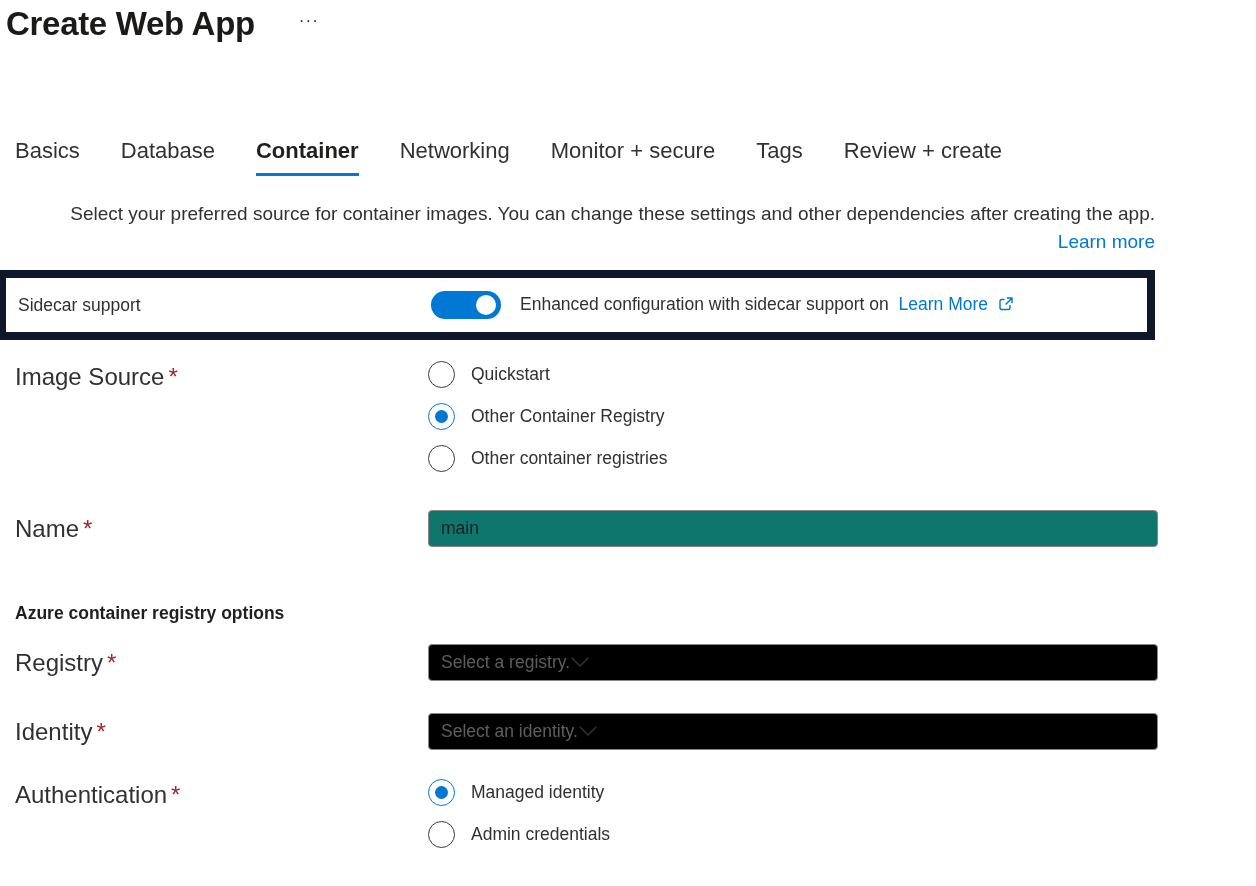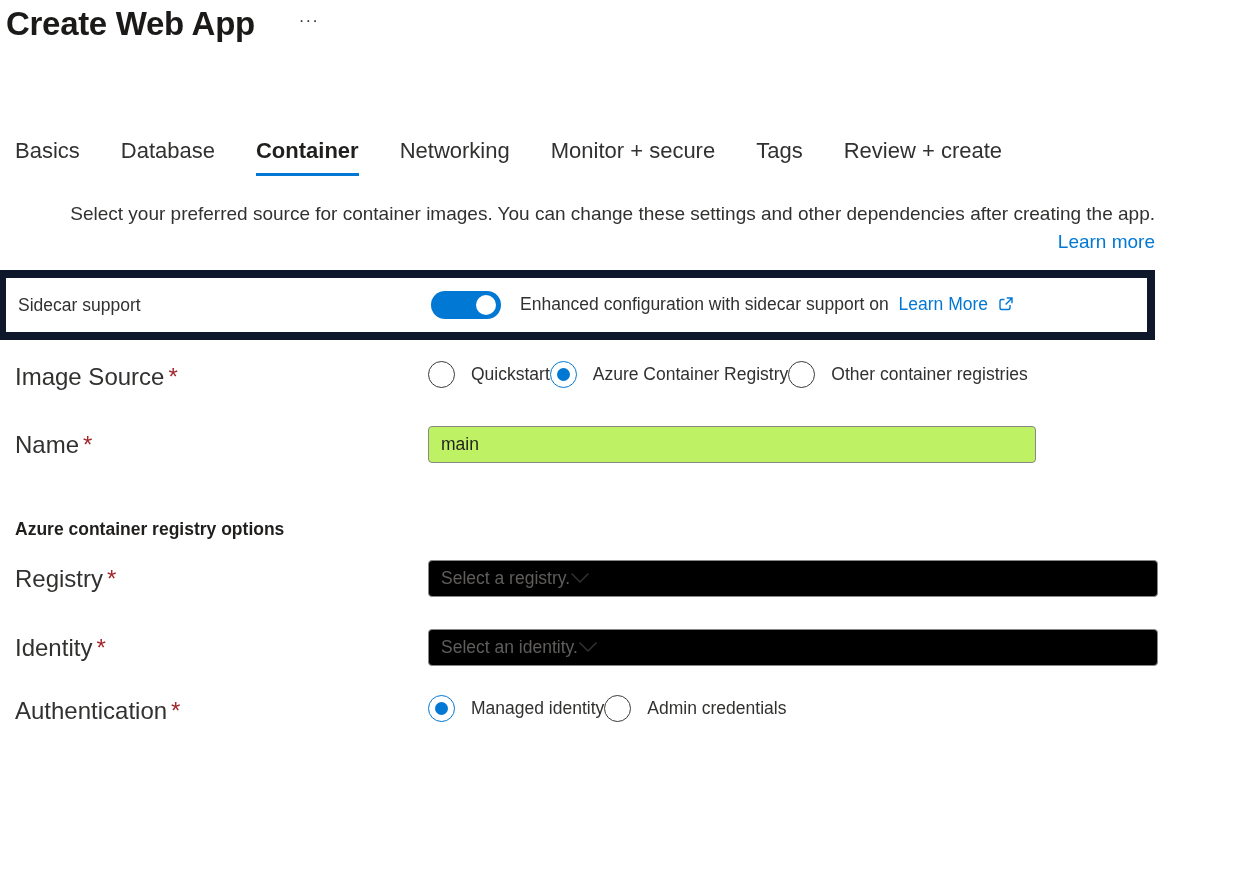--- a/index.html
+++ b/index.html
@@ -63,38 +63,38 @@
   .ext-icon { display: inline-block; vertical-align: -2px; margin-left: 5px; }
 
   
   .form-row { display: flex; align-items: center; }
   .form-row.top-align { align-items: flex-start; }
   .form-label {
     width: 413px; font-size: 24px; color: #323130; flex: none;
   }
   .required { color: #a4262c; margin-left: 4px; }
 
-  .radio-group { display: flex; flex-direction: row; }
+  .radio-group { display: flex; flex-direction: column; }
   .radio-item { display: flex; align-items: center; height: 42px; cursor: pointer; }
   .radio-circle {
     width: 27px; height: 27px; border-radius: 50%;
     border: 1.5px solid #3b3a39; background: #fff; flex: none;
     display: flex; align-items: center; justify-content: center;
   }
   .radio-item.selected .radio-circle { border-color: #0078d4; }
   .radio-dot { width: 13px; height: 13px; border-radius: 50%; background: transparent; }
   .radio-item.selected .radio-dot { background: #0078d4; }
   .radio-label { margin-left: 16px; font-size: 17.5px; color: #323130; }
 
   .text-input {
-    width: 608px; height: 37px;
+    width: 730px; height: 37px;
     border: 1px solid #8a8886; border-radius: 4px;
     font-size: 17.5px; color: #201f1e; padding: 0 12px;
     font-family: "Liberation Sans", "DejaVu Sans", sans-serif;
-    outline: none; background: #bef264;
+    outline: none; background: #0f766e;
   }
 
   .dropdown {
     width: 730px; height: 37px;
     border: 1px solid #8a8886; border-radius: 4px;
     display: flex; align-items: center; justify-content: flex-start;
     padding: 0 14px 0 12px; cursor: pointer; background: #000000;
   }
   .dropdown .placeholder { font-size: 17.5px; color: #605e5c; }
   .chevron { flex: none; }
@@ -161,21 +161,21 @@
       <div class="radio-item">
         <span class="radio-circle">
             <span class="radio-dot"></span>
           </span>
         <span class="radio-label">Quickstart</span>
       </div>
       <div class="radio-item selected">
         <span class="radio-circle">
             <span class="radio-dot"></span>
           </span>
-        <span class="radio-label">Azure Container Registry</span>
+        <span class="radio-label">Other Container Registry</span>
       </div>
       <div class="radio-item">
         <span class="radio-circle">
             <span class="radio-dot"></span>
           </span>
         <span class="radio-label">Other container registries</span>
       </div>
     </div>
   </div>
 

